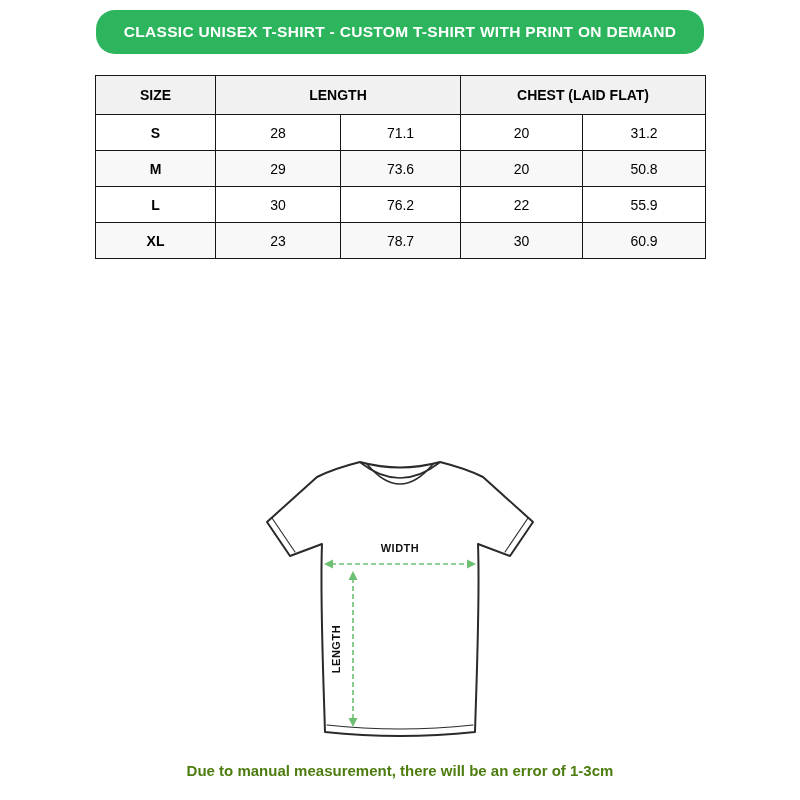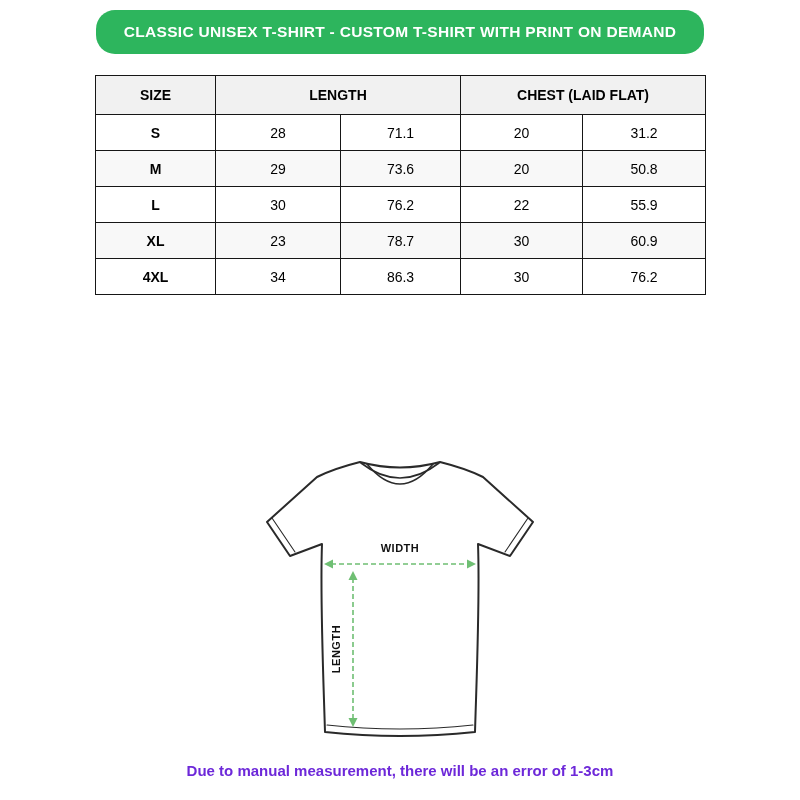--- a/index.html
+++ b/index.html
@@ -86,21 +86,21 @@
     letter-spacing: 0.5px;
   }
 
   
   .note {
     position: absolute;
     left: 0;
     top: 762px;
     width: 800px;
     text-align: center;
-    color: #6d28d9;
+    color: #4d7c0f;
     font-weight: bold;
     font-size: 15px;
   }
 </style>
 </head>
 <body>
 
 <div class="page">
 
   <div class="banner">
@@ -143,27 +143,20 @@
         <td>76.2</td>
         <td>22</td>
         <td>55.9</td>
       </tr>
       <tr>
         <td class="size-cell">XL</td>
         <td>23</td>
         <td>78.7</td>
         <td>30</td>
         <td>60.9</td>
-      </tr>
-      <tr>
-        <td class="size-cell">4XL</td>
-        <td>34</td>
-        <td>86.3</td>
-        <td>30</td>
-        <td>76.2</td>
       </tr>
     </tbody>
   </table>
 
   <div class="shirt-wrap">
     <svg width="290" height="300" viewBox="0 0 290 300" xmlns="http://www.w3.org/2000/svg">
 
       <g fill="#ffffff" stroke="#2a2a2a" stroke-width="2" stroke-linejoin="round" stroke-linecap="round">
         <path d="M 105 16
                  C 93 19, 74 25, 62 31

